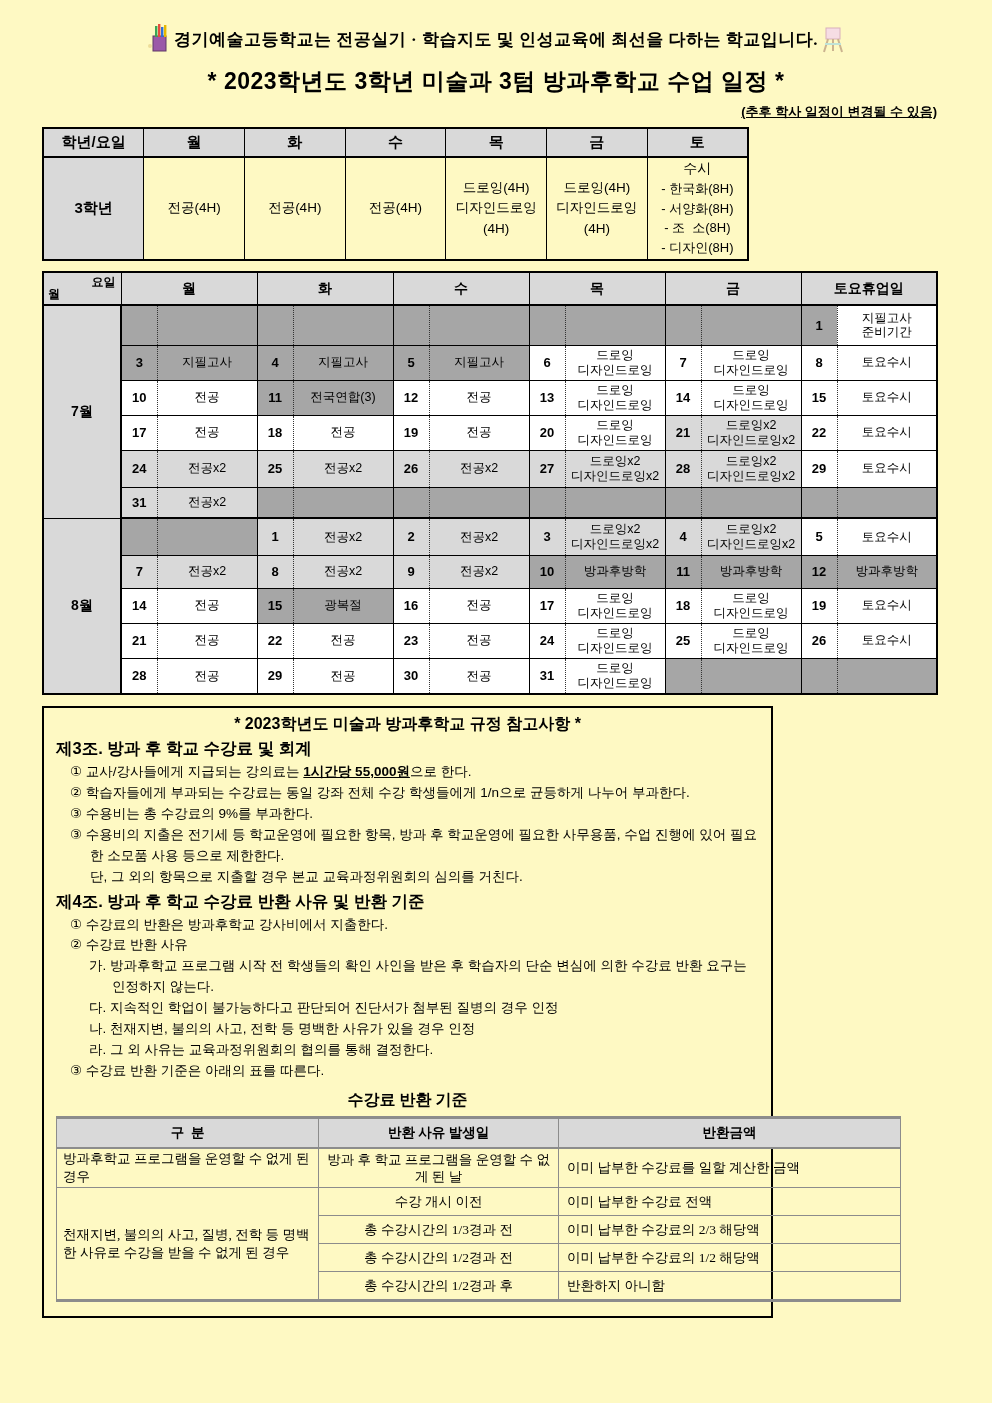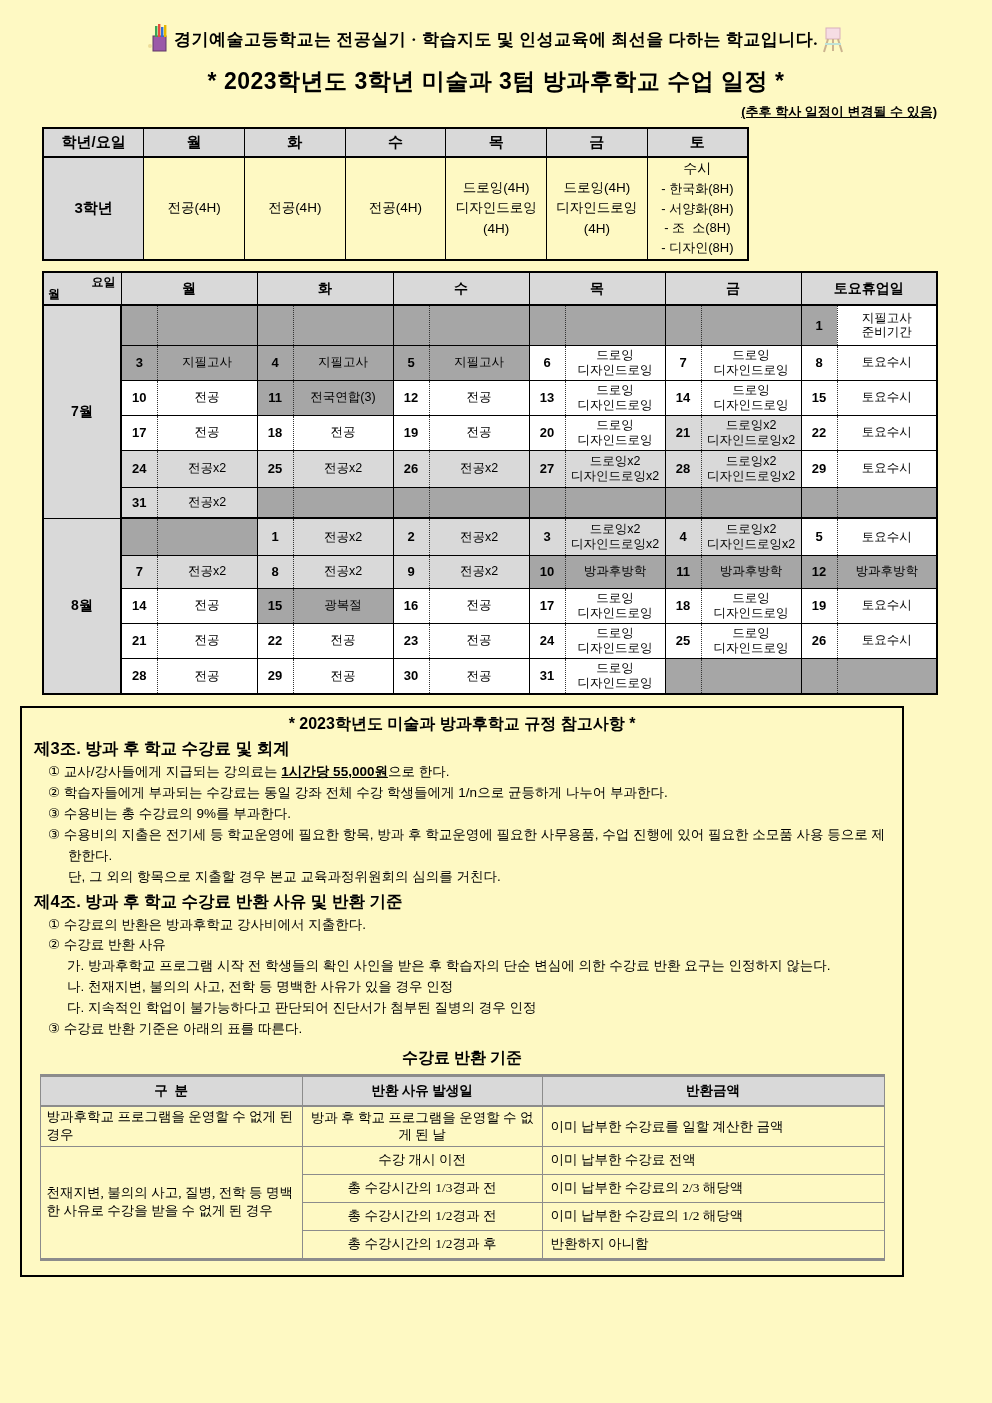--- a/index.html
+++ b/index.html
@@ -79,21 +79,21 @@
     border:1px solid #000;border-left:none;
     font-size:12.5px;text-align:center;white-space:pre-line;line-height:1.15;
   }
   tr.month-last td{border-bottom:2px solid #000;}
   .bg-dark{background:#a6a6a6;}
   .bg-light{background:#d9d9d9;}
   .bg-white{background:#fff;}
 
   
   .rules-box{
-    width:884px;margin-left:20px;margin-top:11px;
+    width:731px;margin-left:42px;margin-top:11px;
     border:2px solid #000;box-sizing:border-box;
     padding:6px 12px 14px 12px;
   }
   .rules-title{text-align:center;font-size:16px;font-weight:bold;margin-bottom:3px;}
   .article-heading{font-size:16.5px;font-weight:bold;margin:3px 0 2px 0;}
   .rule-item{font-size:13.5px;line-height:1.55;}
   .rule-item.ind1{padding-left:34px;text-indent:-20px;}
   .rule-item.ind2{padding-left:34px;}
   .rule-item.sub{padding-left:56px;text-indent:-23px;}
   .rule-item .u{font-weight:bold;text-decoration:underline;}
@@ -398,22 +398,23 @@
         <div class="rule-item ind1"><span>② 학습자들에게 부과되는 수강료는 동일 강좌 전체 수강 학생들에게 1/n으로 균등하게 나누어 부과한다.</span></div>
         <div class="rule-item ind1"><span>③ 수용비는 총 수강료의 9%를 부과한다.</span></div>
         <div class="rule-item ind1"><span>③ 수용비의 지출은 전기세 등 학교운영에 필요한 항목, 방과 후 학교운영에 필요한 사무용품, 수업 진행에 있어 필요한 소모품 사용 등으로 제한한다.</span></div>
         <div class="rule-item ind2"><span>단, 그 외의 항목으로 지출할 경우 본교 교육과정위원회의 심의를 거친다.</span></div>
       </div>
     <div class="article-heading">제4조. 방과 후 학교 수강료 반환 사유 및 반환 기준</div>
     <div id="article4-items">
         <div class="rule-item ind1"><span>① 수강료의 반환은 방과후학교 강사비에서 지출한다.</span></div>
         <div class="rule-item ind1"><span>② 수강료 반환 사유</span></div>
         <div class="rule-item sub"><span>가. 방과후학교 프로그램 시작 전 학생들의 확인 사인을 받은 후 학습자의 단순 변심에 의한 수강료 반환 요구는 인정하지 않는다.</span></div>
+        <div class="rule-item sub"><span>다. 지속적인 학업이 불가능하다고 판단되어 진단서가 첨부된 질병의 경우 인정</span></div>
         <div class="rule-item sub"><span>나. 천재지변, 불의의 사고, 전학 등 명백한 사유가 있을 경우 인정</span></div>
-        <div class="rule-item sub"><span>다. 지속적인 학업이 불가능하다고 판단되어 진단서가 첨부된 질병의 경우 인정</span></div>
+        <div class="rule-item sub"><span>라. 그 외 사유는 교육과정위원회의 협의를 통해 결정한다.</span></div>
         <div class="rule-item ind1"><span>③ 수강료 반환 기준은 아래의 표를 따른다.</span></div>
       </div>
 
     <div class="refund-title">수강료 반환 기준</div>
     <table class="refund">
       <colgroup>
         <col style="width:262px">
           <col style="width:240px">
           <col style="width:342px">
       </colgroup>

